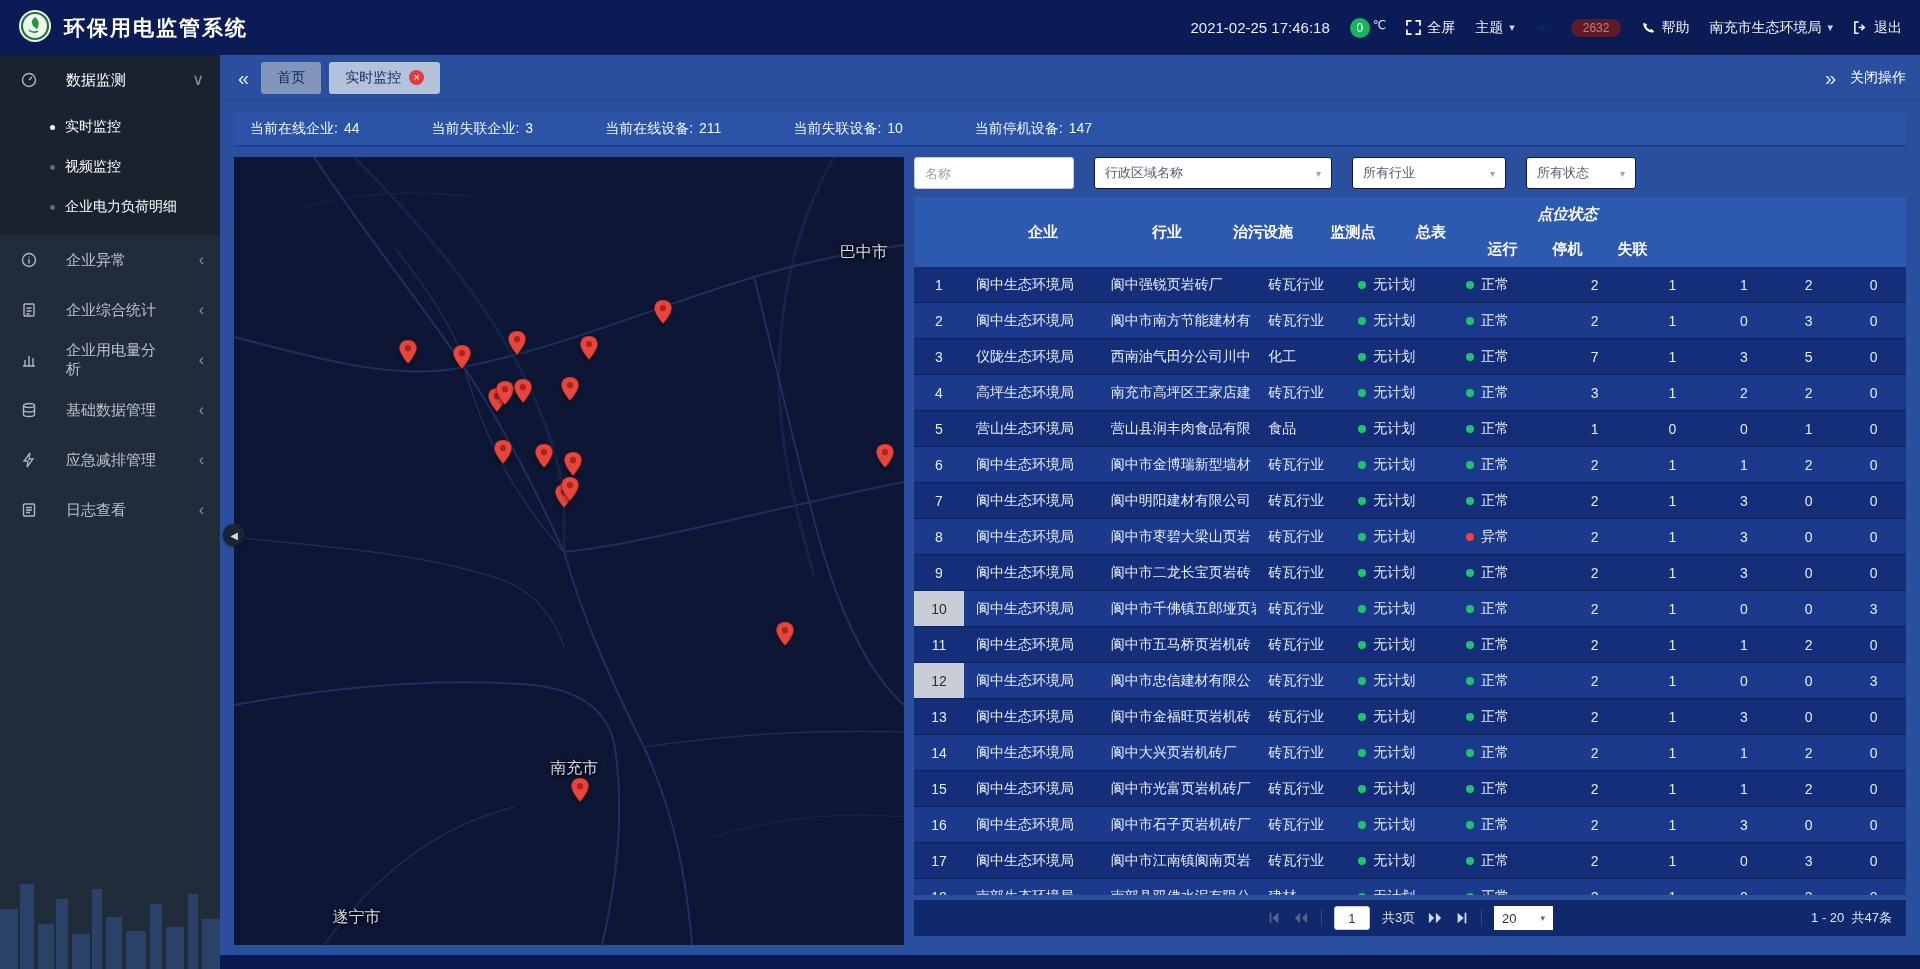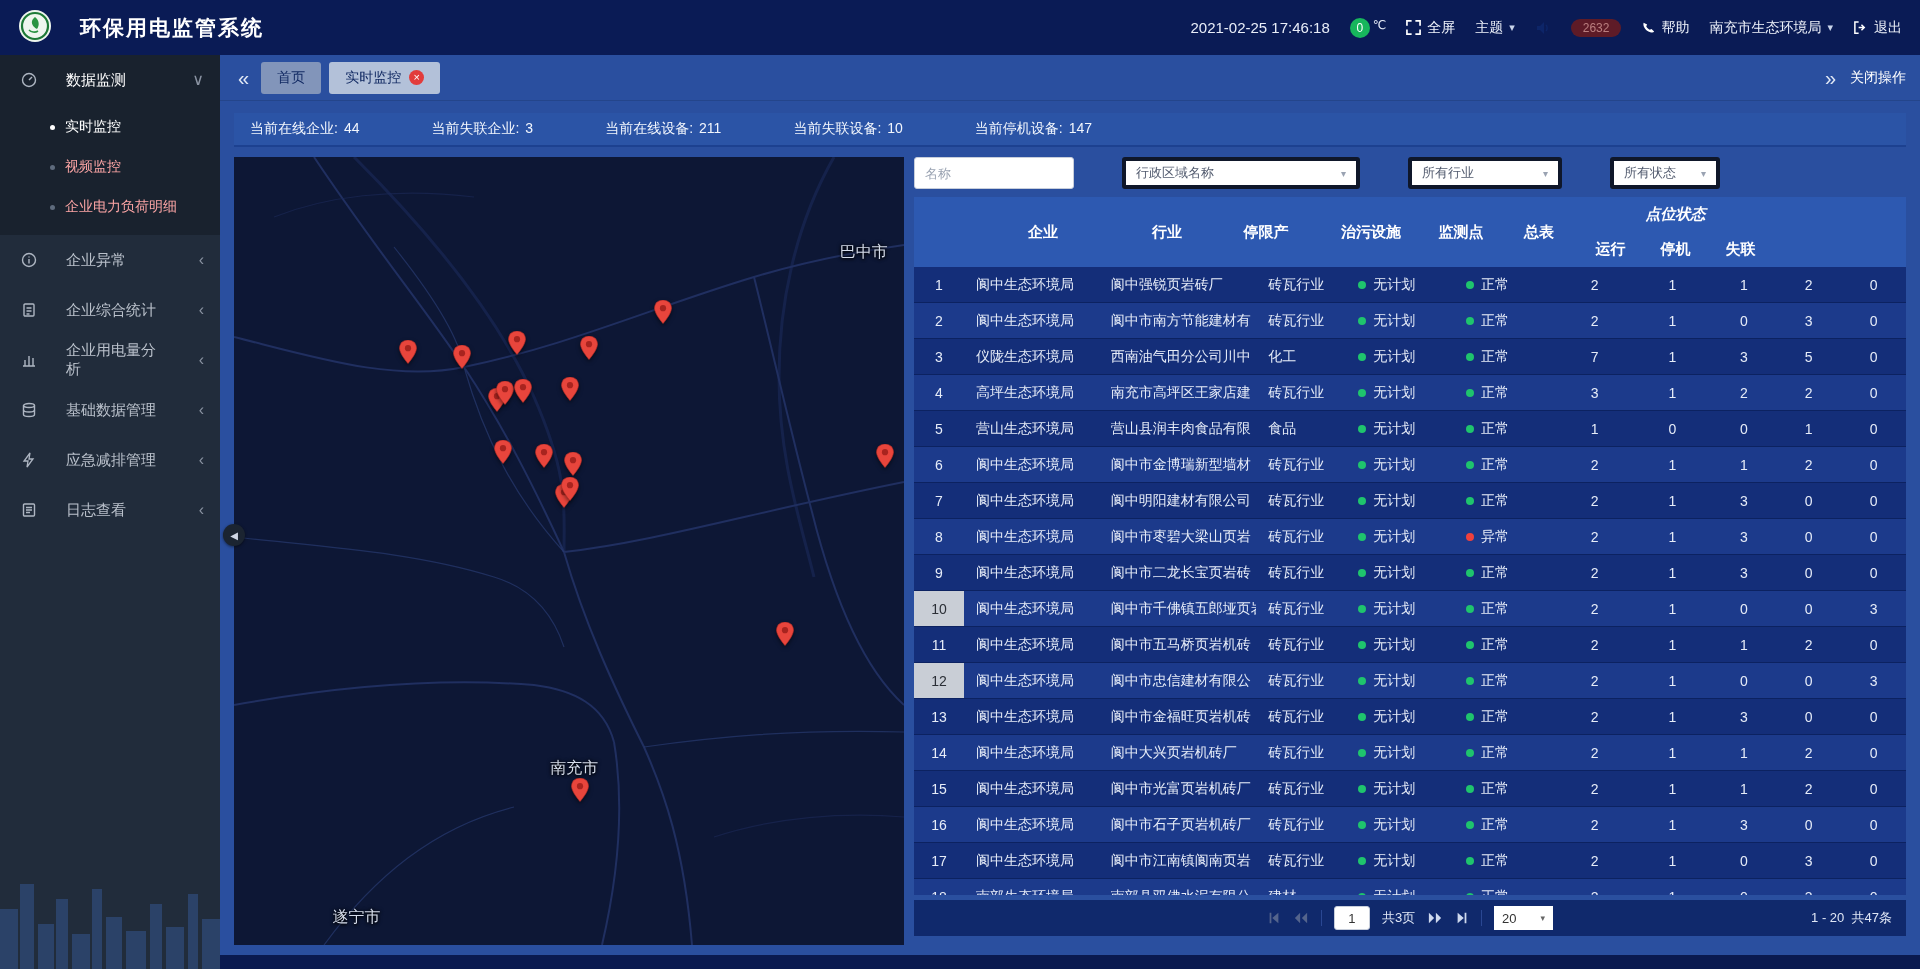--- a/index.html
+++ b/index.html
@@ -2,21 +2,21 @@
 <html><head>
 <meta charset="utf-8">
 <style>
   * { box-sizing: border-box; margin: 0; padding: 0; }
   html,body { width:1920px; height:969px; overflow:hidden; }
   body { font-family: "Liberation Sans", "DejaVu Sans", sans-serif; background:#0a1a50; }
   .app { width:1920px; height:969px; position:relative; display:flex; flex-direction:column; }
 
   
   .header { height:55px; background:#0a1b55; display:flex; align-items:center; justify-content:space-between; padding:0 18px; color:#fff; flex:0 0 auto; }
-  .h-left { display:flex; align-items:center; gap:28px; }
+  .h-left { display:flex; align-items:center; gap:12px; }
   .app-title { font-size:21px; font-weight:bold; letter-spacing:2px; }
   .h-right { display:flex; align-items:center; gap:20px; font-size:14px; }
   .h-time { font-size:15px; color:#e8edf8; }
   .temp-badge { display:flex; align-items:flex-start; gap:3px; }
   .temp-circle { width:20px; height:20px; border-radius:50%; background:#17b65c; color:#fff; font-size:12px; display:inline-flex; align-items:center; justify-content:center; }
   .temp-unit { font-size:12px; color:#e8edf8; }
   .h-item { display:inline-flex; align-items:center; gap:6px; cursor:pointer; color:#f0f4fc; white-space:nowrap; }
   .h-item svg { display:block; }
   .dd { font-size:11px; color:#c9d4ea; }
   .count-badge { background:#6d1c20; color:#d99086; border-radius:10px; padding:2px 12px; font-size:12px; opacity:.85; }
@@ -25,21 +25,21 @@
   .body-row { flex:1; display:flex; min-height:0; }
 
   
   .sidebar { width:220px; background:#212c3b; position:relative; flex:0 0 auto; overflow:hidden; }
   .side-item { height:50px; display:flex; align-items:center; padding:0 16px 0 20px; color:#bac1cb; font-size:15px; cursor:pointer; gap:28px; }
   .side-item .slabel { flex:1; }
   .side-item.active-parent { background:#19222e; color:#fff; }
   .sicon { width:18px; display:inline-flex; justify-content:center; color:#aeb6c2; }
   .chev { font-size:16px; color:#8a93a2; line-height:1; }
   .submenu { background:#19222e; padding:2px 0 8px 0; }
-  .sub-item { height:40px; display:flex; align-items:center; gap:10px; padding-left:50px; font-size:14px; color:#fca5a5; cursor:pointer; }
+  .sub-item { height:40px; display:flex; align-items:center; gap:10px; padding-left:50px; font-size:14px; color:#ffffff; cursor:pointer; }
   .sub-item.active { color:#ffffff; }
   .bullet { width:5px; height:5px; border-radius:50%; background:#5e6b7d; flex:0 0 auto; }
   .sub-item.active .bullet { background:#ffffff; }
   .skyline { position:absolute; bottom:0; left:0; opacity:.4; }
 
   
   .main { flex:1; display:flex; flex-direction:column; min-width:0; background:#0a1a50; }
   .tabbar { height:46px; background:#2a4f9f; display:flex; align-items:center; padding:0 14px; gap:8px; border-bottom:1px solid rgba(0,0,0,.12); }
   .tab-arrow { color:#e3eaf6; font-size:20px; cursor:pointer; padding:0 4px; line-height:1; }
   .tab { background:#8295ba; color:#122a63; font-size:14px; padding:7px 16px; border-radius:3px; cursor:pointer; display:flex; align-items:center; gap:8px; }
@@ -61,21 +61,21 @@
   .map-overlay { position:absolute; inset:0; }
   .pin { position:absolute; width:18px; height:24px; margin-left:-9px; margin-top:-24px; cursor:pointer; filter:drop-shadow(0 2px 2px rgba(0,0,0,.5)); }
   .city { position:absolute; transform:translate(-50%,-50%); color:#d5dcea; font-size:16px; text-shadow:0 1px 3px #000, 0 0 4px #000; white-space:nowrap; }
   .collapse-handle { position:absolute; left:-11px; top:calc(48% - 11px); width:22px; height:22px; border-radius:50%; background:#1b2431; color:#cfd6e4; display:flex; align-items:center; justify-content:center; font-size:10px; cursor:pointer; z-index:5; box-shadow:0 1px 3px rgba(0,0,0,.5); }
 
   
   .right-panel { flex:1; margin-left:10px; min-width:0; display:flex; flex-direction:column; }
   .filters { display:flex; gap:20px; margin-bottom:8px; flex:0 0 auto; }
   .f-input { width:160px; height:32px; border:1px solid #c7cedb; border-radius:3px; padding:0 10px; font-size:13px; color:#515a6e; background:#fff; font-family:inherit; }
   .f-input::placeholder { color:#9aa3b2; }
-  .f-select { height:32px; background:#fff; border:4px solid #0f172a; border-radius:3px; display:flex; align-items:center; justify-content:space-between; padding:0 10px; font-size:13px; color:#515a6e; cursor:pointer;margin-left:28px; }
+  .f-select { height:32px; background:#fff; border:1px solid #0f172a; border-radius:3px; display:flex; align-items:center; justify-content:space-between; padding:0 10px; font-size:13px; color:#515a6e; cursor:pointer; }
   .f-region { width:238px; } .f-industry { width:154px; } .f-status { width:110px; }
   .f-select .chev-d { color:#9aa3b2; font-size:10px; margin-left:8px; }
 
   .table-wrap { height:698px; overflow:hidden; flex:0 0 auto; }
   .thead { display:flex; background:#2d59b1; color:#fff; font-size:15px; font-weight:bold; height:70px; }
   .th { display:flex; align-items:center; justify-content:center; text-align:center; }
   .th-group { width:195px; display:flex; flex-direction:column; }
   .th-group-title { height:35px; display:flex; align-items:center; justify-content:center; font-style:italic; }
   .th-sub { height:35px; display:flex; }
   .th-sub .th { flex:1; }
@@ -422,21 +422,20 @@
                 <span>所有状态</span>
                 <span class="chev-d">▾</span>
               </div>
             </div>
 
             <div class="table-wrap">
               <div class="thead">
                 <div class="th c-idx"></div>
                 <div class="th c-company">企业</div>
                 <div class="th c-industry">行业</div>
-                <div class="th c-limit">停限产</div>
                 <div class="th c-facility">治污设施</div>
                 <div class="th c-monitor">监测点</div>
                 <div class="th c-meter">总表</div>
                 <div class="th-group">
                   <div class="th-group-title">点位状态</div>
                   <div class="th-sub">
                     <div class="th">运行</div>
                     <div class="th">停机</div>
                     <div class="th">失联</div>
                   </div>

